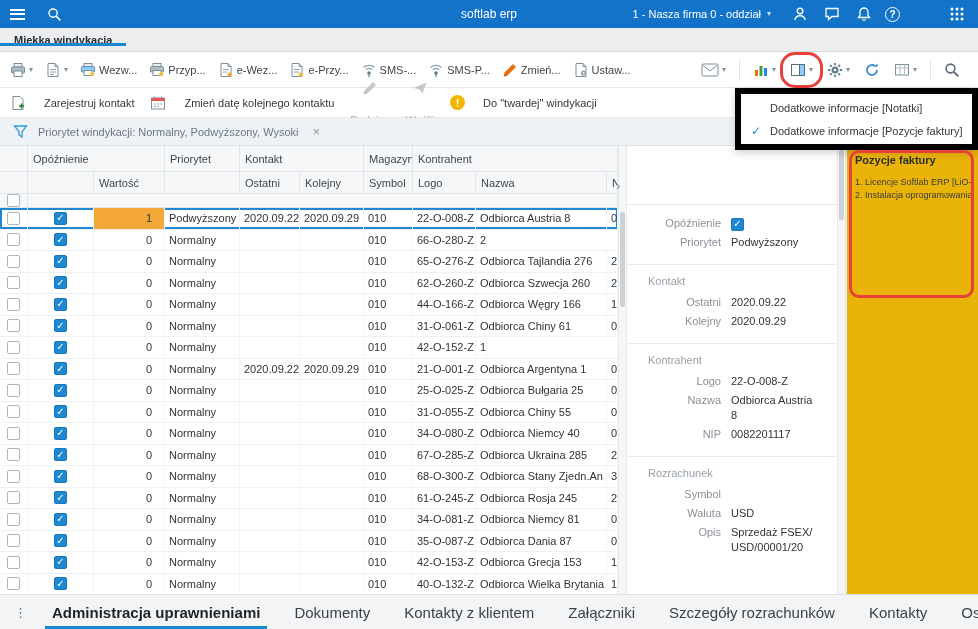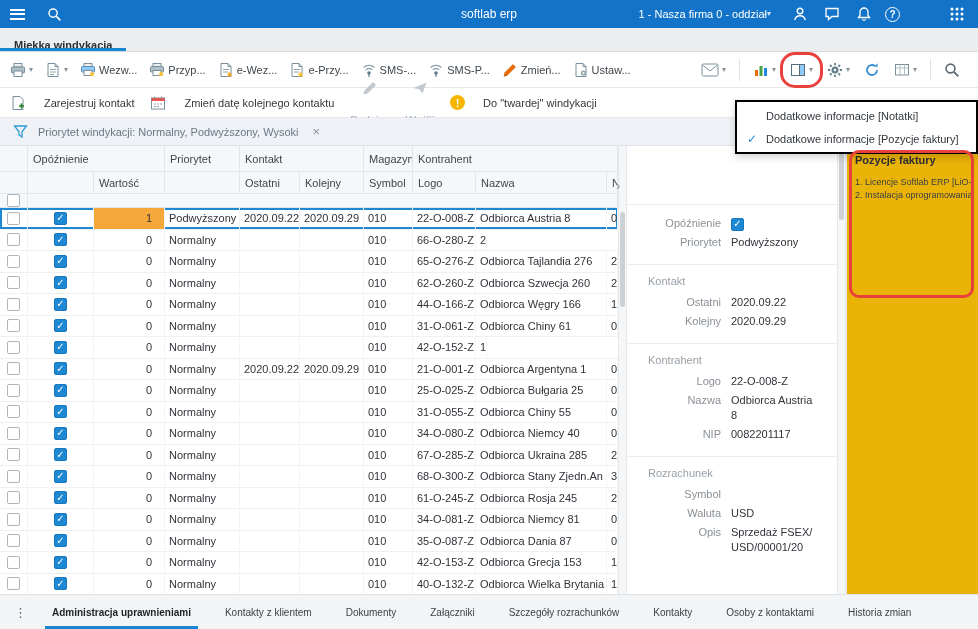--- a/index.html
+++ b/index.html
@@ -9,27 +9,27 @@
     font-size:11px; color:#333; background:#fff;
     position:relative; overflow:hidden;
   }
   
   .titlebar { position:absolute; top:0; left:0; right:0; height:28px; background:#1273c8; color:#fff; display:flex; align-items:center; padding:0 10px; z-index:10; }
   .hamburger { width:15px; height:11px; border-top:2px solid #fff; border-bottom:2px solid #fff; position:relative; margin-right:18px; cursor:pointer; }
   .hamburger::after { content:""; position:absolute; left:0; right:0; top:50%; margin-top:-1px; height:2px; background:#fff; }
   .tb-ic { display:inline-flex; align-items:center; justify-content:center; width:22px; height:22px; cursor:pointer; }
   .app-title { position:absolute; left:0; right:0; text-align:center; font-size:12px; pointer-events:none; }
   .tb-right { margin-left:auto; display:flex; align-items:center; gap:10px; z-index:2; }
-  .company { display:flex; align-items:center; font-size:11px; cursor:pointer; margin-right:8px; }
+  .company { display:flex; align-items:center; gap:6px; font-size:11px; cursor:pointer; margin-right:8px; }
   .chev { font-size:8px; color:#8a949c; line-height:1; }
   .chev.w { color:#cfe3f6; }
   .help-ic { width:15px; height:15px; border:1.4px solid #fff; border-radius:50%; display:inline-flex; align-items:center; justify-content:center; font-size:10px; font-weight:bold; }
   .apps { margin-left:36px; }
   
-  .tabbar { position:absolute; top:28px; left:0; right:0; height:24px; background:#ebedef; border-bottom:1px solid #d8dbde; display:flex; align-items:flex-end; }
+  .tabbar { position:absolute; top:28px; left:0; right:0; height:24px; background:#ebedef; border-bottom:1px solid #d8dbde; display:flex; align-items:center; }
   .tab { display:flex; align-items:center; padding:0 14px; font-weight:bold; color:#2b2f33; position:relative; cursor:pointer; }
   .tab::after { content:""; position:absolute; left:0; right:0; bottom:0; height:3px; background:#1887d2; }
   
   .toolbar1 { position:absolute; top:52px; left:0; right:0; height:36px; background:#fff; border-bottom:1px solid #e5e7e9; display:flex; align-items:center; padding:0 6px; gap:4px; }
   .tbtn { display:flex; align-items:center; gap:3px; padding:4px 4px; border-radius:3px; color:#3f464c; cursor:pointer; white-space:nowrap; }
   .tbtn svg { display:block; }
   .sep { width:1px; height:22px; background:#e1e4e7; margin:0 3px; flex:none; }
   .t1-right { margin-left:auto; display:flex; align-items:center; gap:6px; margin-right:8px; }
   .ringed { position:relative; }
   .ringed::after { content:""; position:absolute; left:-6px; top:-6px; right:-6px; bottom:-6px; border:3px solid #e8413c; border-radius:15px; pointer-events:none; }
@@ -73,29 +73,29 @@
   .drow { display:flex; margin:4px 0; line-height:15px; }
   .dlabel { width:104px; flex:none; text-align:right; color:#8a9097; padding-right:10px; }
   .dval { flex:1; color:#2f3338; max-width:86px; line-break:anywhere; }
   .hlt { background:#f9e87e; padding:0 1px; }
   .dsection { border-top:1px solid #e8eaec; margin-top:14px; padding:10px 0 4px 21px; color:#98a0a8; }
   
   .invpanel { position:absolute; left:846px; top:146px; bottom:35px; right:0; background:#eab308; border-left:1px solid #e6e8ea; padding:8px 6px 0 8px; overflow:hidden; }
   .invtitle { font-weight:bold; color:#2b2f33; margin-bottom:10px; }
   .invitem { font-size:9px; color:#3a3f44; line-height:13px; white-space:nowrap; overflow:hidden; }
   
-  .menu { position:absolute; top:100px; right:0; width:243px; background:#fff; border:2px solid #000000; box-shadow:0 3px 8px rgba(0,0,0,.18); z-index:50; padding:2px 0; }
+  .menu { position:absolute; top:88px; right:0; width:243px; background:#fff; border:6px solid #000000; box-shadow:0 3px 8px rgba(0,0,0,.18); z-index:50; padding:2px 0; }
   .mitem { height:23px; display:flex; align-items:center; gap:5px; padding:0 8px 0 6px; cursor:pointer; color:#33383d; }
   .mcheck { width:18px; text-align:center; color:#1e88d2; font-weight:bold; font-size:12px; flex:none; }
   
   .anno-rect { position:absolute; left:849px; top:150px; width:125px; height:148px; border:3px solid #e8413c; border-radius:10px; z-index:60; pointer-events:none; }
   
   .bottombar { position:absolute; bottom:0; left:0; right:0; height:35px; background:#f3f4f5; border-top:1px solid #dfe2e5; display:flex; align-items:stretch; padding:0 6px; z-index:10; }
   .bb-more { display:flex; align-items:center; color:#5f6b76; font-size:13px; padding:0 8px; cursor:pointer; }
-  .btab { display:flex; align-items:center; padding:0 17px; color:#3c4248; font-size:10px; position:relative; cursor:pointer; white-space:nowrap; }
+  .btab { display:flex; align-items:center; padding:0 17px; color:#3c4248; font-size:15px; position:relative; cursor:pointer; white-space:nowrap; }
   .btab.active { font-weight:bold; color:#1f2326; }
   .btab.active::after { content:""; position:absolute; left:10px; right:10px; bottom:0; height:3px; background:#1887d2; }
   .btab:first-of-type { margin-left:32px; }
 </style>
 </head>
 <body>
 
 <div class="titlebar">
   <span class="hamburger"></span>
   <span class="tb-ic">
@@ -726,21 +726,21 @@
     <span class="mcheck">✓</span>
     <span>Dodatkowe informacje [Pozycje faktury]</span>
   </div>
 </div>
 
 <div class="anno-rect"></div>
 
 <div class="bottombar">
   <span class="bb-more">⋮</span>
   <span class="btab active">Administracja uprawnieniami</span>
+  <span class="btab">Dokumenty</span>
   <span class="btab">Kontakty z klientem</span>
-  <span class="btab">Dokumenty</span>
   <span class="btab">Załączniki</span>
   <span class="btab">Szczegóły rozrachunków</span>
   <span class="btab">Kontakty</span>
   <span class="btab">Osoby z kontaktami</span>
   <span class="btab">Historia zmian</span>
 
 </div>
 
 </body></html>

